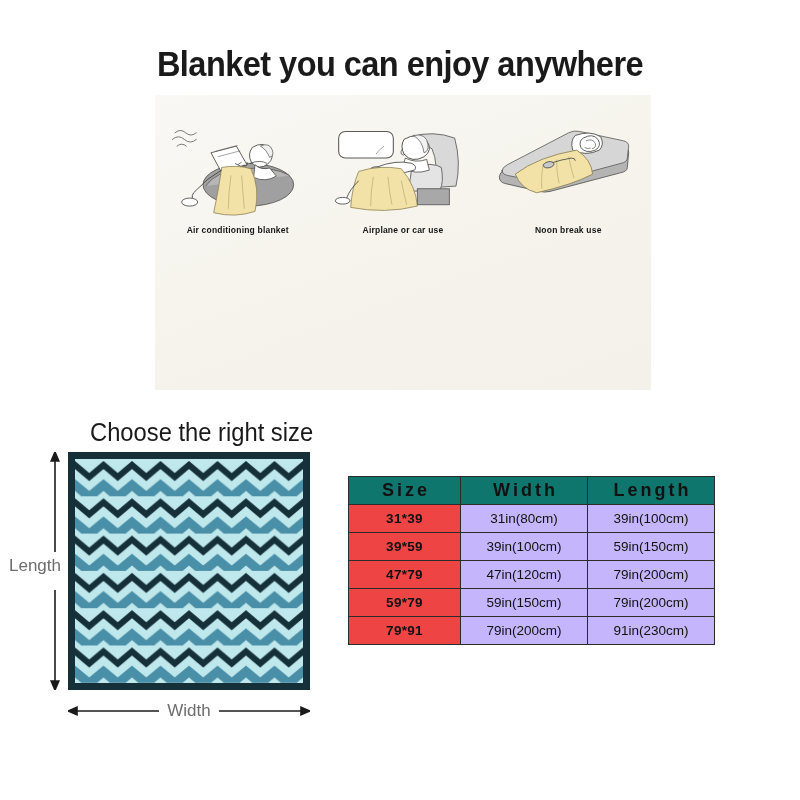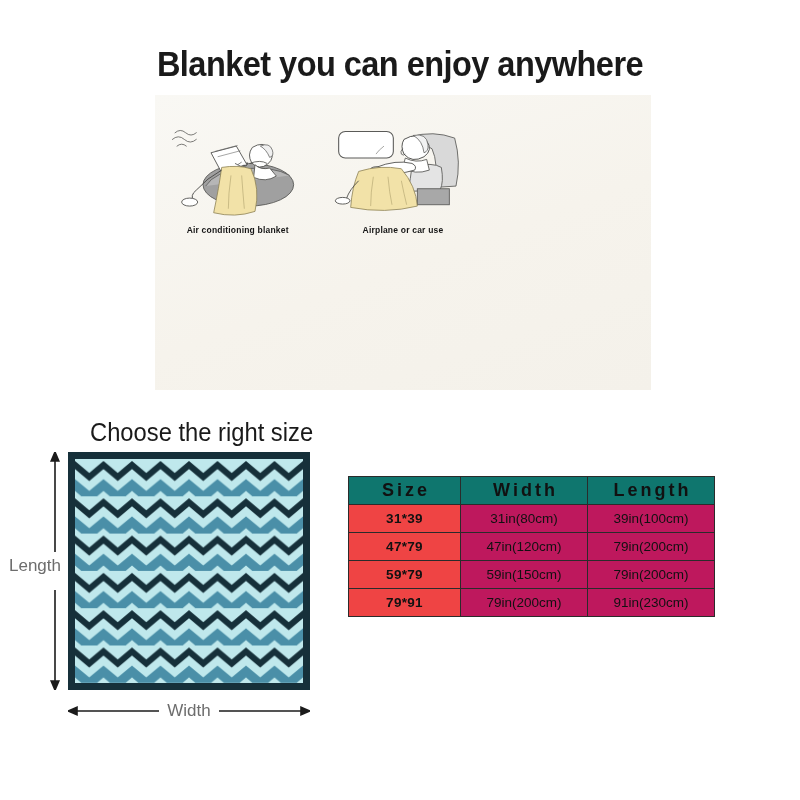--- a/index.html
+++ b/index.html
@@ -151,21 +151,21 @@
     border-collapse: collapse;
     table-layout: fixed;
   }
   .size-table td, .size-table th {
     border: 1.3px solid #2b2b2b;
     height: 27px;
     text-align: center;
     vertical-align: middle;
     font-size: 13.5px;
     color: #111111;
-    background: #be185d;
+    background: #c4b5fd;
     padding: 0;
   }
   .size-table th {
     background: #0f766e;
     font-weight: bold;
     font-size: 18px;
     letter-spacing: 3px;
     text-indent: 3px;
     margin-left: 24px;
   }
@@ -226,20 +226,35 @@
         <path d="M84 72 q30 -12 54 -6 q8 4 4 10 q-26 8 -54 4 z" fill="#ffffff" stroke="#4a4a48" stroke-width="1.3"></path>
         <ellipse cx="84" cy="76" rx="9" ry="5" fill="#b8b8b8" stroke="#4a4a48" stroke-width="1.2"></ellipse>
         <path d="M58 78 q32 -10 64 -4 q22 26 24 56 q-48 12 -100 2 q2 -30 12 -54 z" fill="#f2e2a8" stroke="#8d8256" stroke-width="1.2"></path>
         <path d="M80 86 q-4 24 -4 44 M102 86 q2 24 6 42 M122 92 q4 20 8 36" fill="none" stroke="#b5a873" stroke-width="1"></path>
         <path d="M58 92 q-14 14 -18 26" fill="none" stroke="#4a4a48" stroke-width="1.3"></path>
         <ellipse cx="34" cy="122" rx="11" ry="5" fill="#ffffff" stroke="#4a4a48" stroke-width="1.3"></ellipse>
       </svg>
       <div class="usage-caption">Airplane or car use</div>
     </div>
 
+    <div class="usage-cell c3">
+      <svg class="usage-art" viewBox="0 0 248 148">
+        <path d="M20 86 q0 -6 8 -10 l92 -48 q8 -4 16 -2 l70 14 q8 2 8 10 l-2 22 q0 6 -10 8 l-106 28 q-8 2 -16 0 l-52 -12 q-8 -2 -8 -10 z" fill="#b4b4b4" stroke="#585856" stroke-width="1.3"></path>
+        <path d="M24 78 q0 -6 8 -10 l92 -48 q8 -4 16 -2 l66 14 q8 2 8 8 l-2 18 q0 6 -10 8 l-104 28 q-8 2 -16 0 l-50 -10 q-8 -2 -8 -8 z" fill="#d6d6d6" stroke="#585856" stroke-width="1.2"></path>
+        <path d="M134 24 q22 -8 38 2 q6 12 -2 20 q-20 10 -40 0 q-4 -14 4 -22 z" fill="#ffffff" stroke="#4a4a48" stroke-width="1.3"></path>
+        <path d="M146 28 q14 -8 22 2 q6 10 -4 16 q-14 6 -22 -4 q-3 -10 4 -14 z" fill="#ffffff" stroke="#4a4a48" stroke-width="1.3"></path>
+        <path d="M150 32 q10 -4 14 4 q2 6 -5 8" fill="none" stroke="#4a4a48" stroke-width="1"></path>
+        <path d="M148 42 q4 3 9 1" fill="none" stroke="#4a4a48" stroke-width="1"></path>
+        <path d="M44 82 q34 -26 92 -36 q22 14 24 36 q-30 16 -84 28 q-24 -6 -32 -28 z" fill="#f2e2a8" stroke="#8d8256" stroke-width="1.3"></path>
+        <path d="M86 66 q-4 24 -2 38 M106 60 q0 24 4 36 M124 56 q4 20 8 32" fill="none" stroke="#b5a873" stroke-width="1"></path>
+        <path d="M96 66 q18 -6 32 -8 q6 0 6 4" fill="none" stroke="#4a4a48" stroke-width="1.3"></path>
+        <ellipse cx="94" cy="68" rx="8" ry="4.5" transform="rotate(-12 94 68)" fill="#c8c8c8" stroke="#4a4a48" stroke-width="1.2"></ellipse>
+      </svg>
+      <div class="usage-caption">Noon break use</div>
+    </div>
 
 
   </div>
 </div>
 
 <div class="size-heading">Choose the right size</div>
 
 <div class="blanket-figure">
   <svg class="chevrons" viewBox="0 0 228 224" preserveAspectRatio="none">
     <defs>
@@ -286,20 +301,25 @@
       <th>Length</th>
     </tr>
   </thead>
   <tbody>
     <tr>
       <td class="sz">31*39</td>
       <td>31in(80cm)</td>
       <td>39in(100cm)</td>
     </tr>
     <tr>
+      <td class="sz">39*59</td>
+      <td>39in(100cm)</td>
+      <td>59in(150cm)</td>
+    </tr>
+    <tr>
       <td class="sz">47*79</td>
       <td>47in(120cm)</td>
       <td>79in(200cm)</td>
     </tr>
     <tr>
       <td class="sz">59*79</td>
       <td>59in(150cm)</td>
       <td>79in(200cm)</td>
     </tr>
     <tr>

